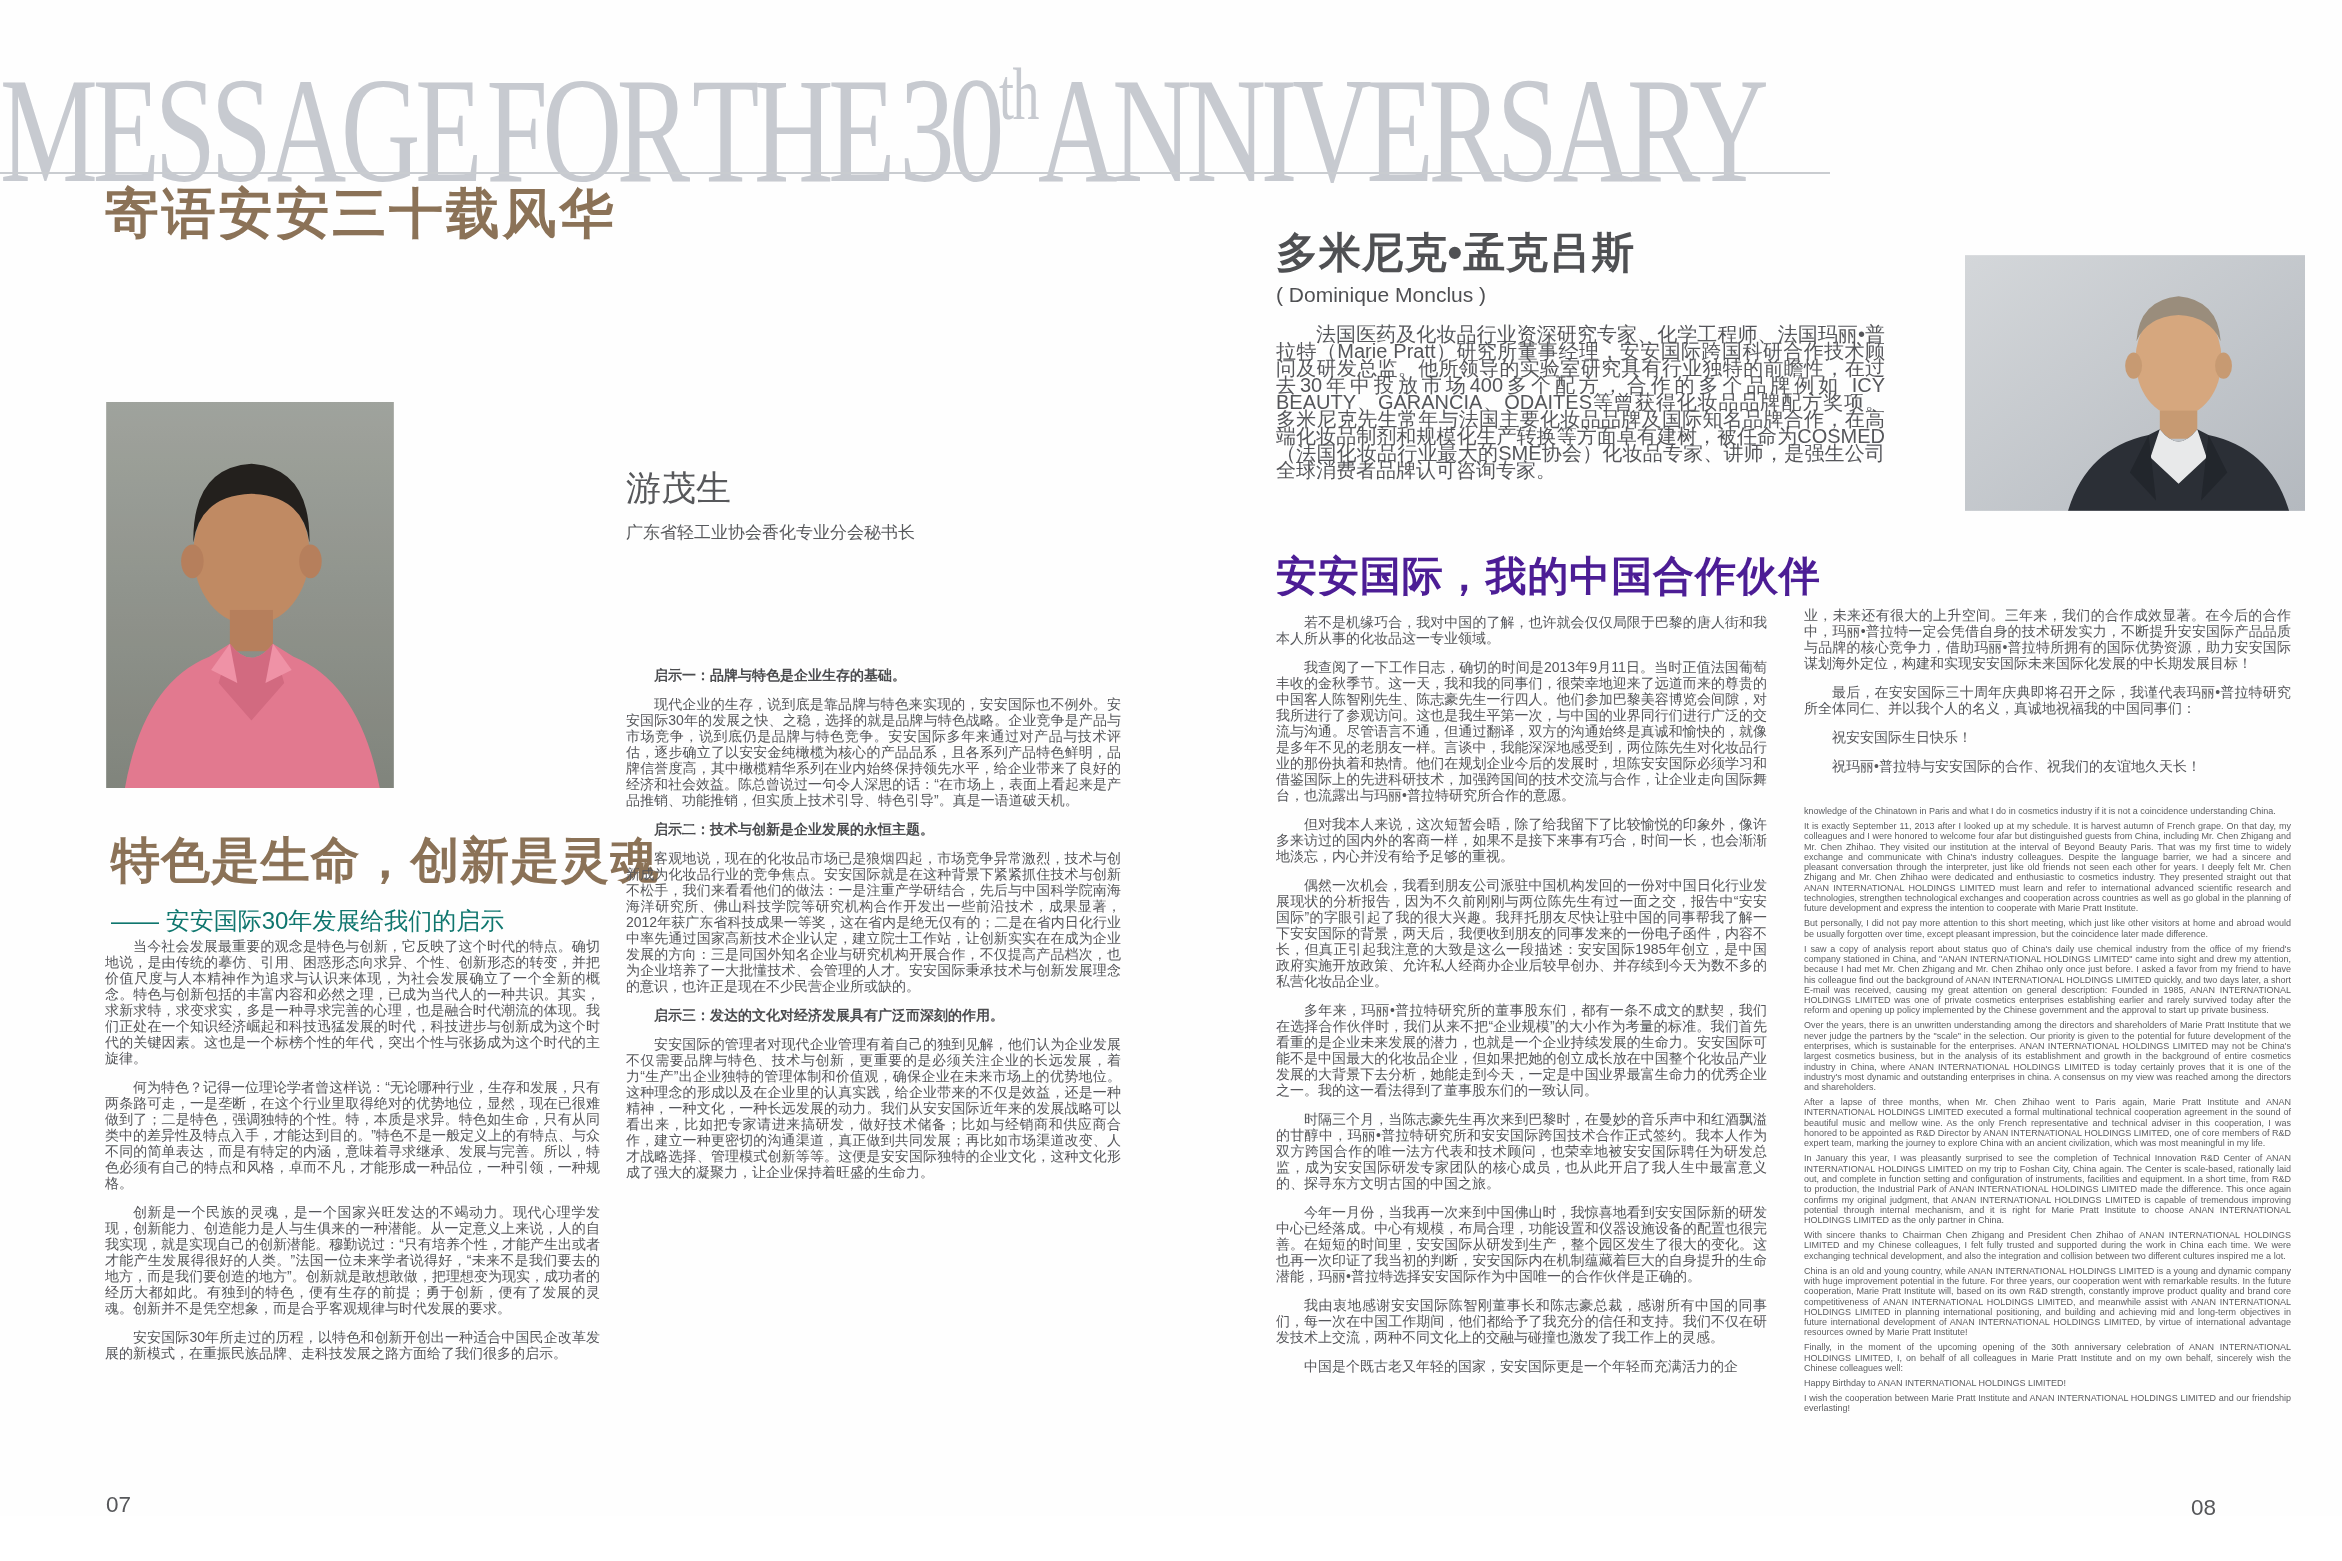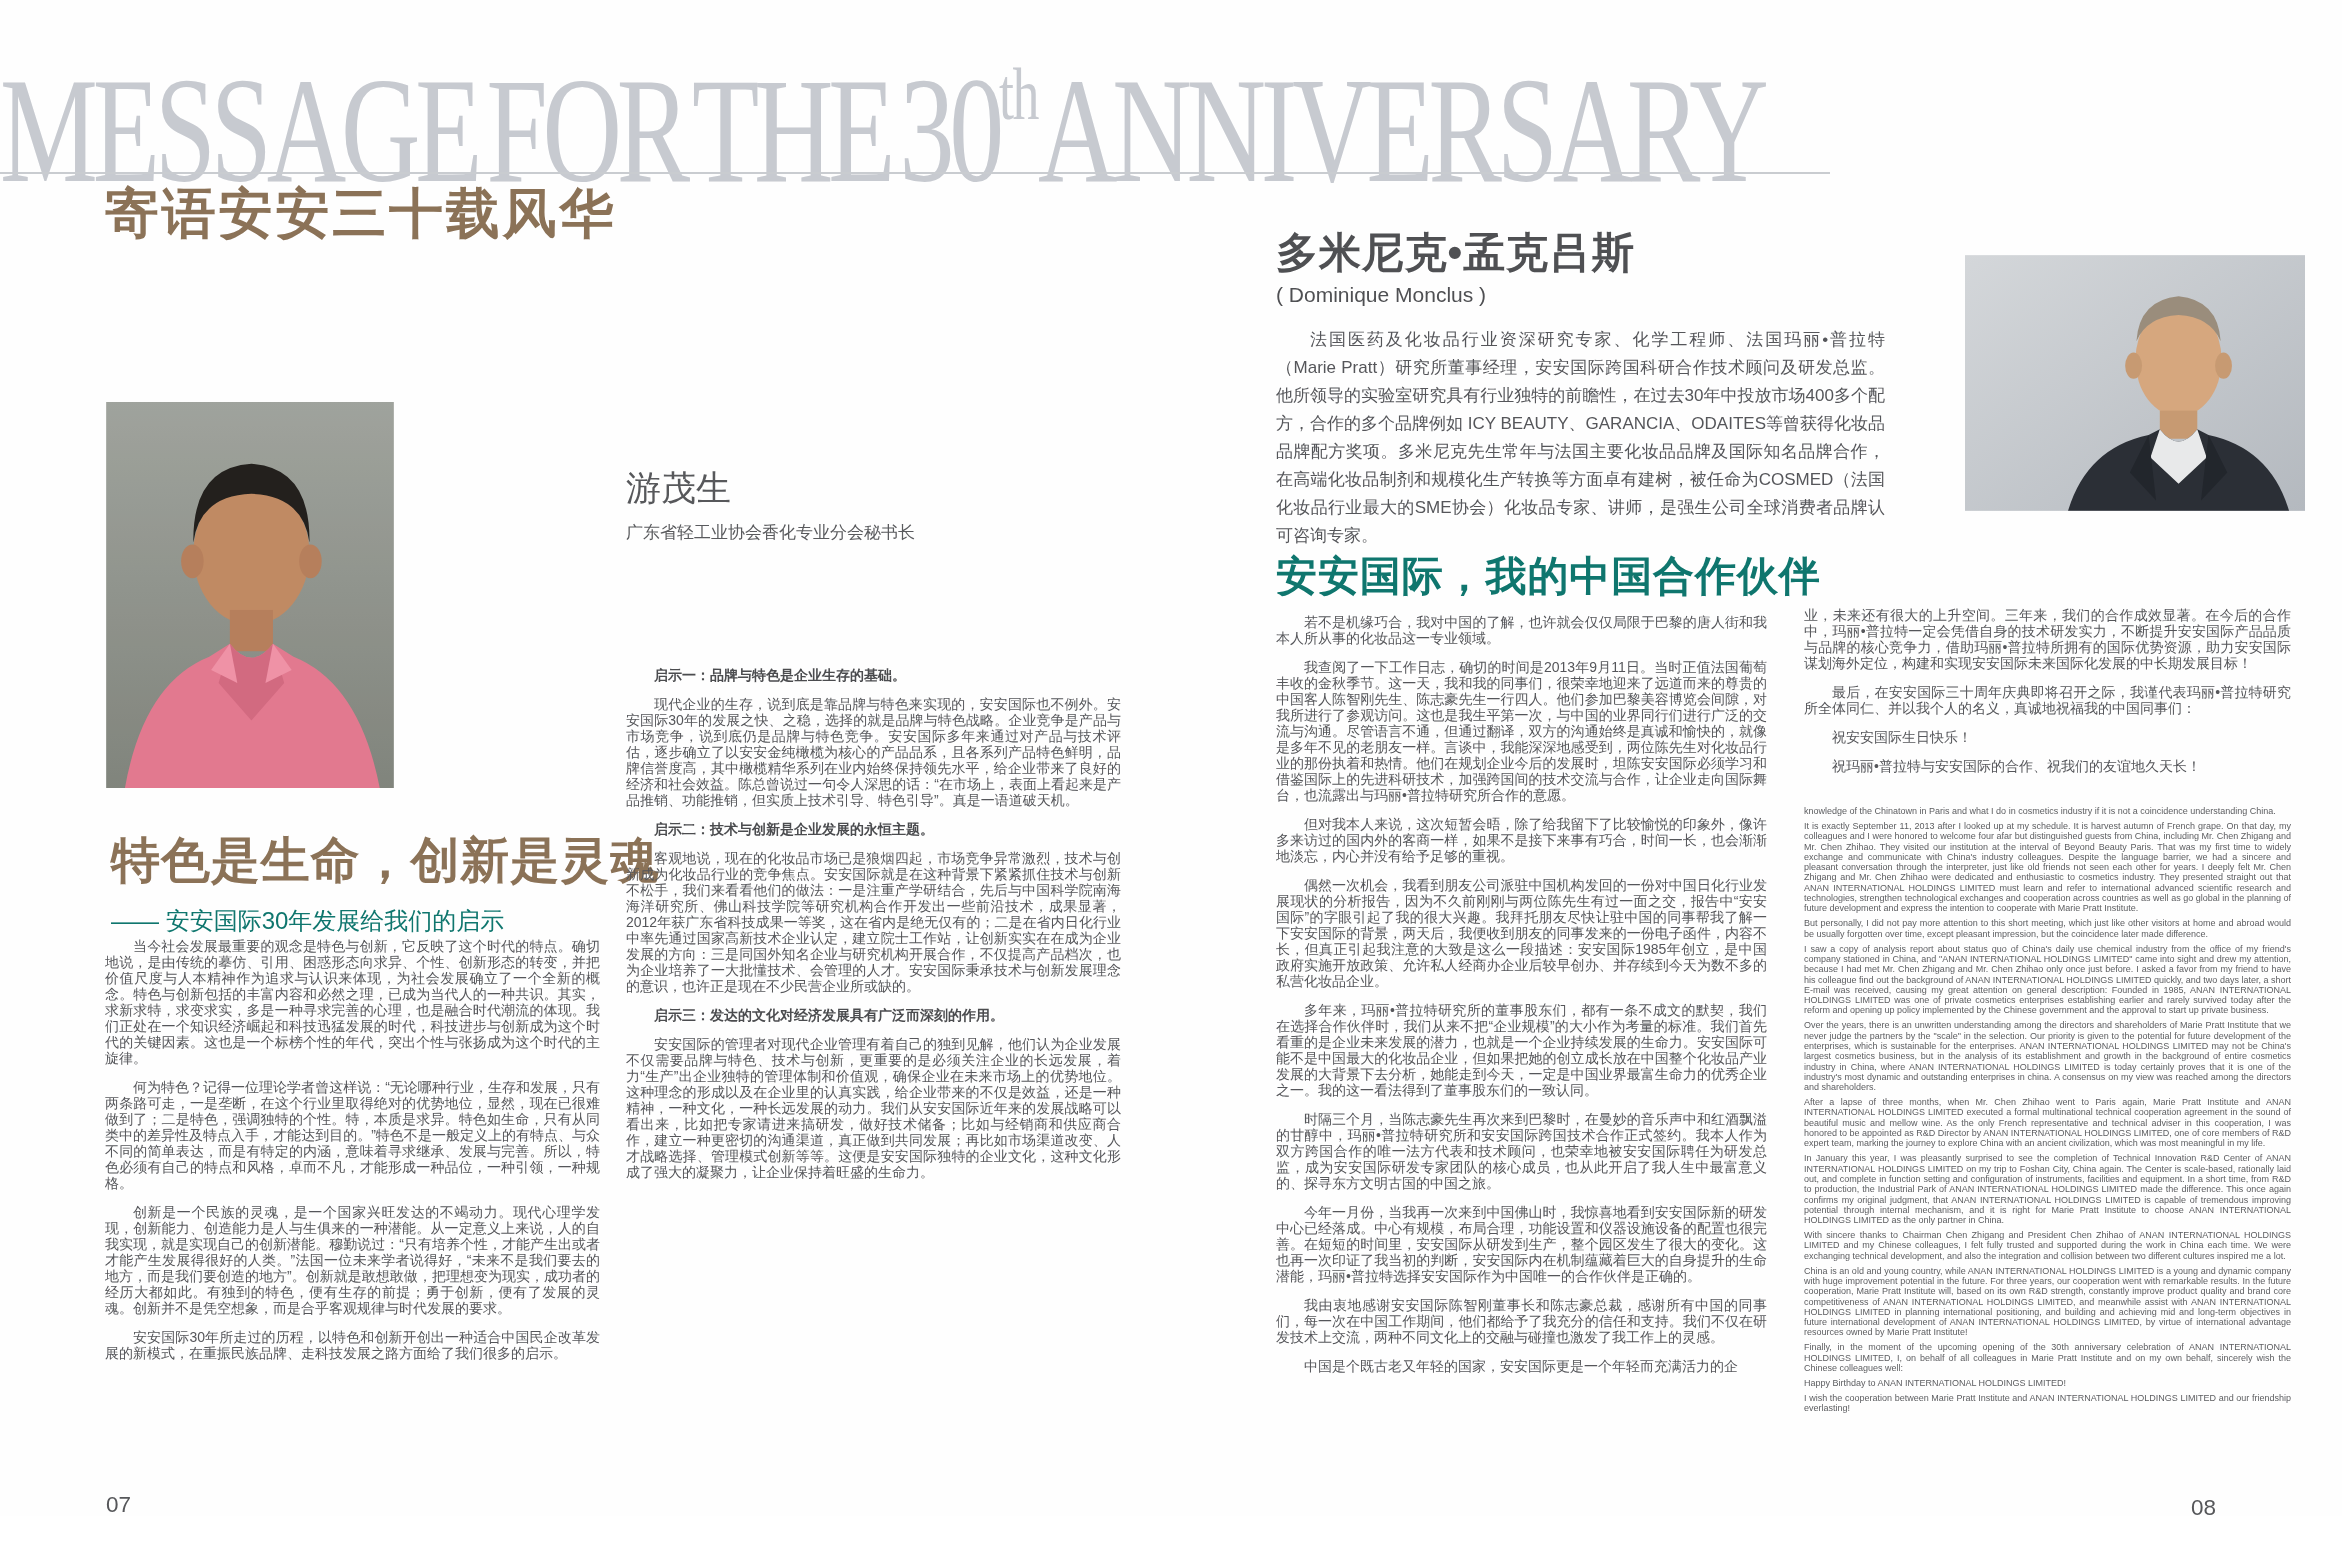--- a/index.html
+++ b/index.html
@@ -26,24 +26,24 @@
   
   .col{position:absolute;text-align:justify;color:#55565a;font-size:14px;line-height:16px;}
   .col p{margin:0 0 13px 0;text-indent:2em;}
   .col p.blk-heading{font-weight:bold;color:#4b4c4f;}
   .col p.no-indent{text-indent:0;}
   #col-left-1{left:105px;top:938px;width:495px;}
   #col-left-2{left:626px;top:667px;width:495px;}
   
   .rp-name{position:absolute;left:1276px;top:225px;font-size:42px;font-weight:bold;color:#4f5053;letter-spacing:0.9px;}
   .rp-name-en{position:absolute;left:1276px;top:283px;font-size:21px;color:#4f5053;}
-  .rp-bio{position:absolute;left:1276px;top:326px;width:609px;font-size:17px;line-height:28px;text-align:justify;color:#55565a;}
+  .rp-bio{position:absolute;left:1276px;top:326px;width:609px;font-size:20px;line-height:17px;text-align:justify;color:#55565a;}
   .rp-bio p{margin:0;text-indent:2em;}
   .photo-right{position:absolute;left:1965px;top:255px;width:340px;height:256px;}
-  .rp-section-title{position:absolute;left:1276px;top:549px;font-size:41px;font-weight:bold;color:#0f766e;letter-spacing:0.9px;}
+  .rp-section-title{position:absolute;left:1276px;top:549px;font-size:41px;font-weight:bold;color:#4c1d95;letter-spacing:0.9px;}
   #col-right-1{left:1276px;top:614px;width:491px;}
   #col-right-2{left:1804px;top:607px;width:487px;}
   .en-block{margin-top:32px;font-size:9px;line-height:10.3px;color:#5c5d60;text-align:justify;}
   .en-block p{text-indent:0;margin:0 0 4.7px 0;}
   
   .pageno{position:absolute;font-size:22.5px;color:#56575a;}
   #pn07{left:106px;top:1492px;}
   #pn08{left:2191px;top:1495px;}
 </style>
 </head>

